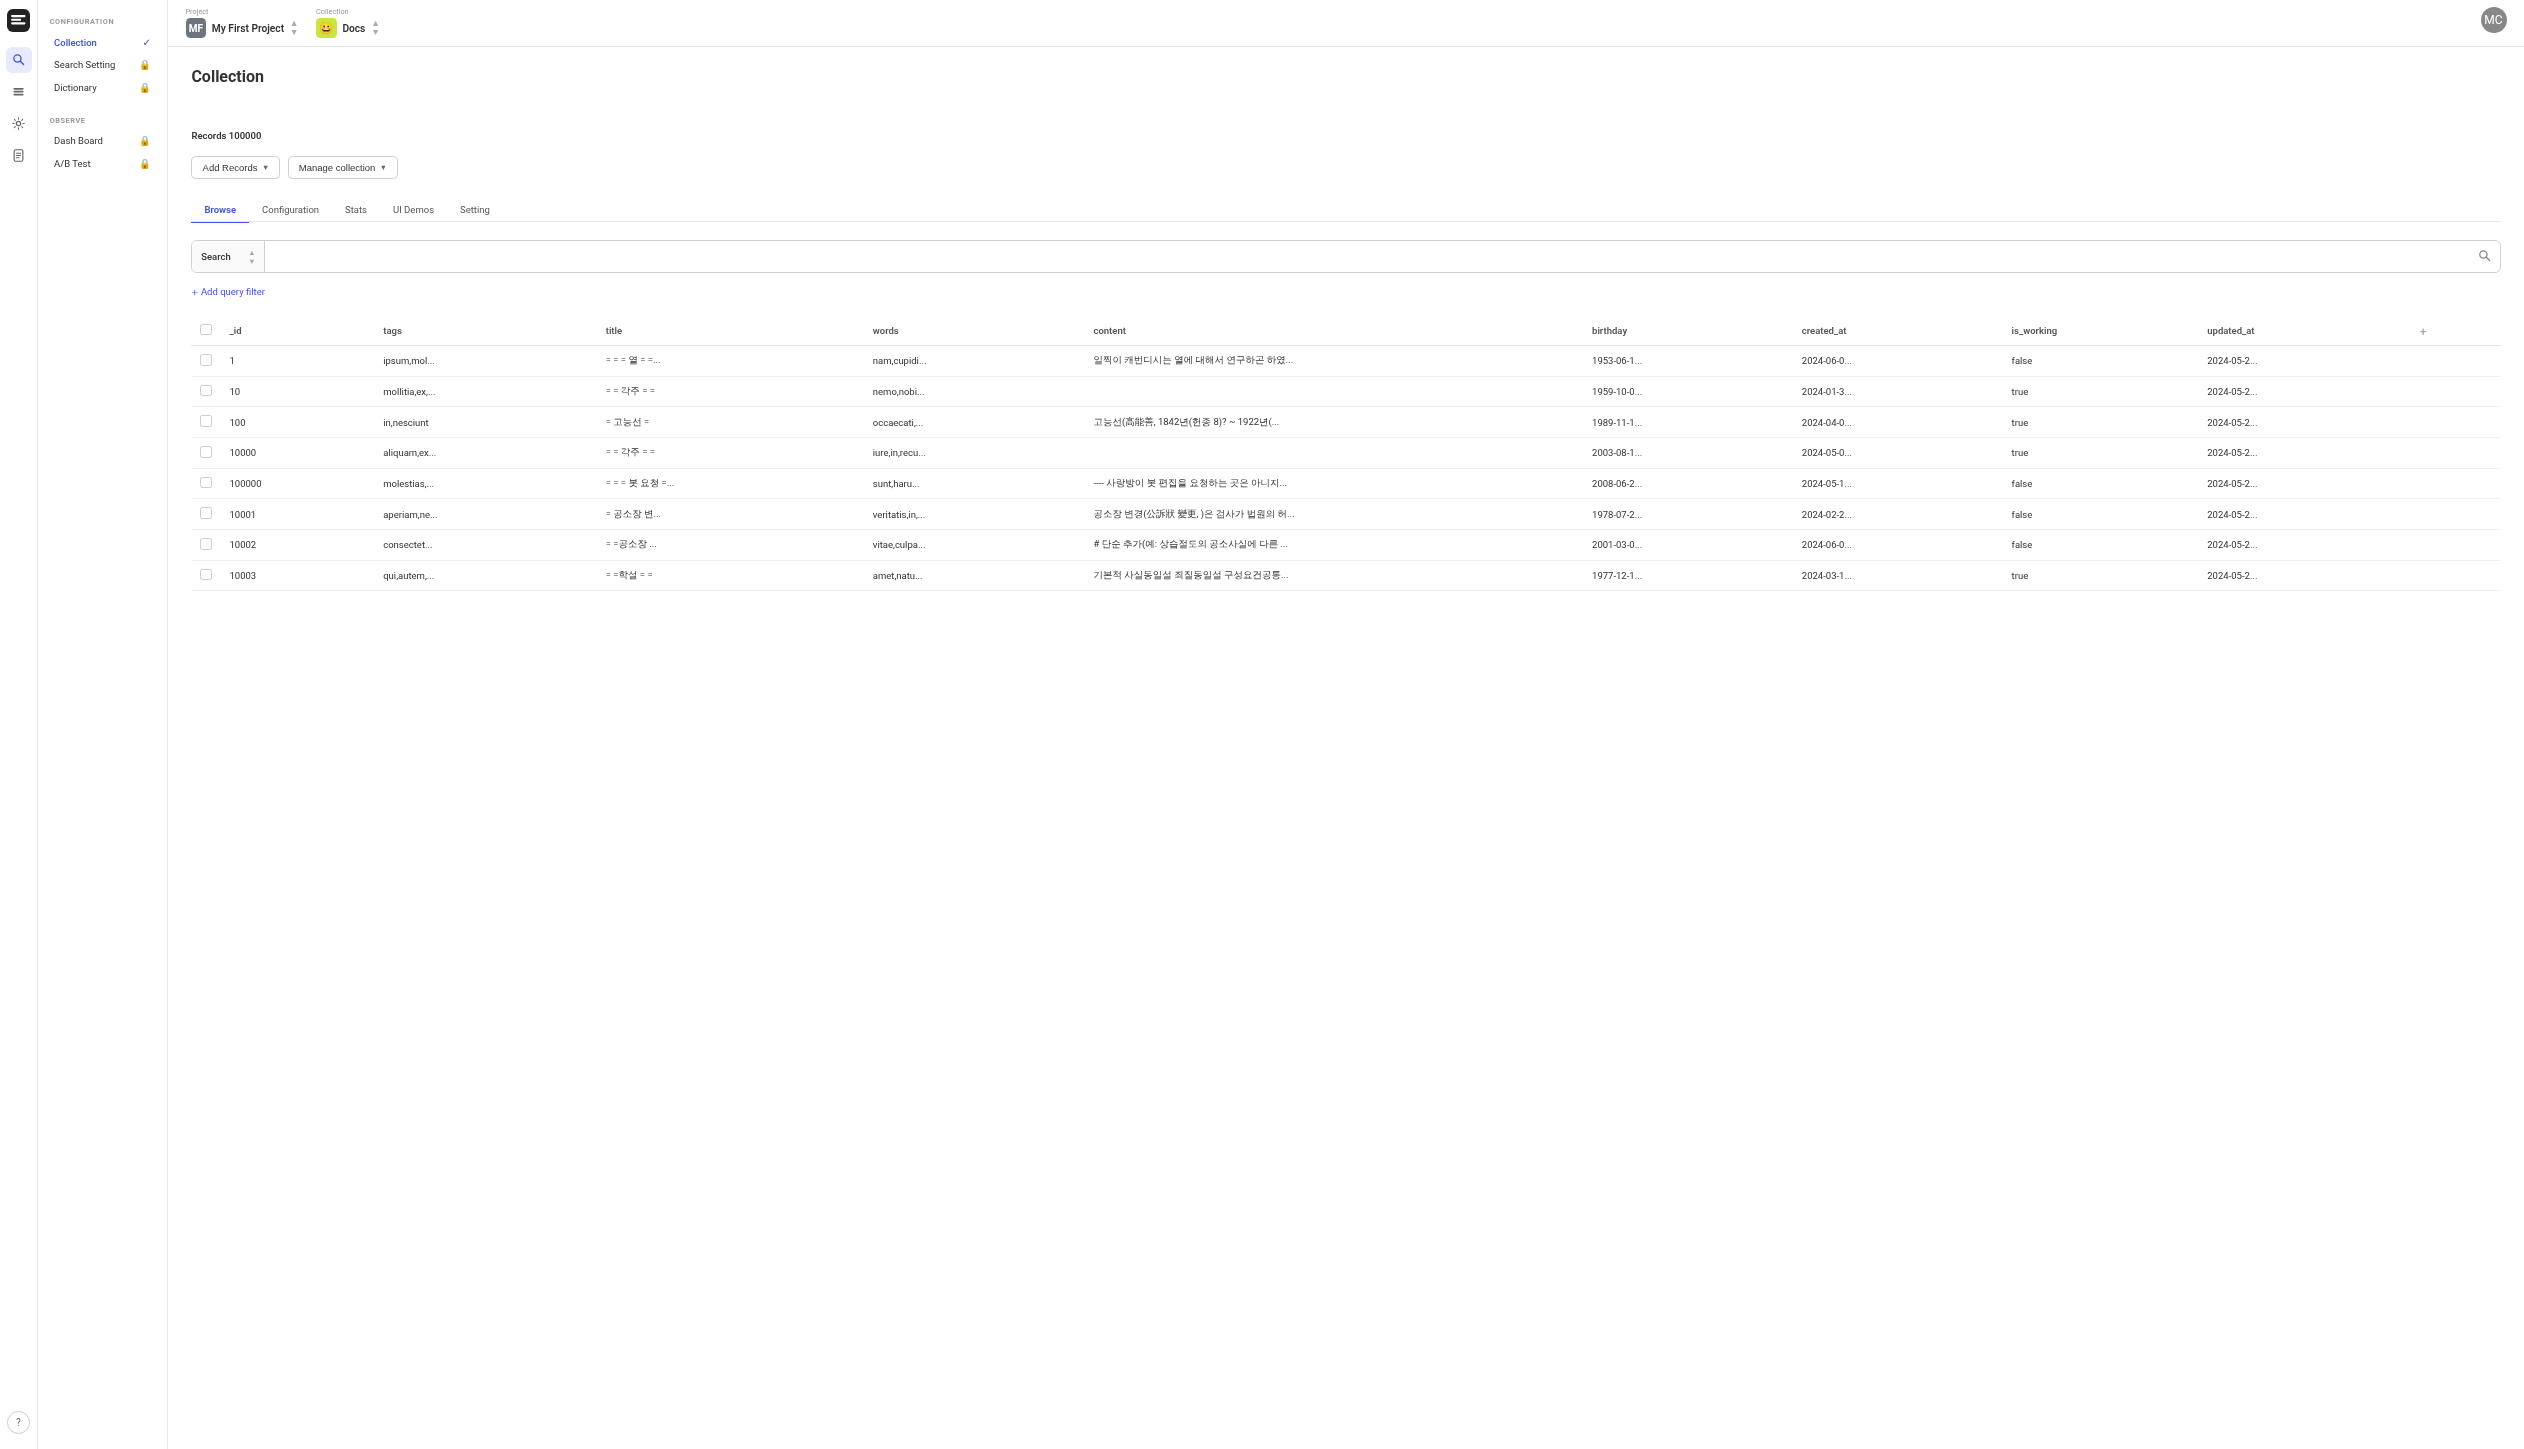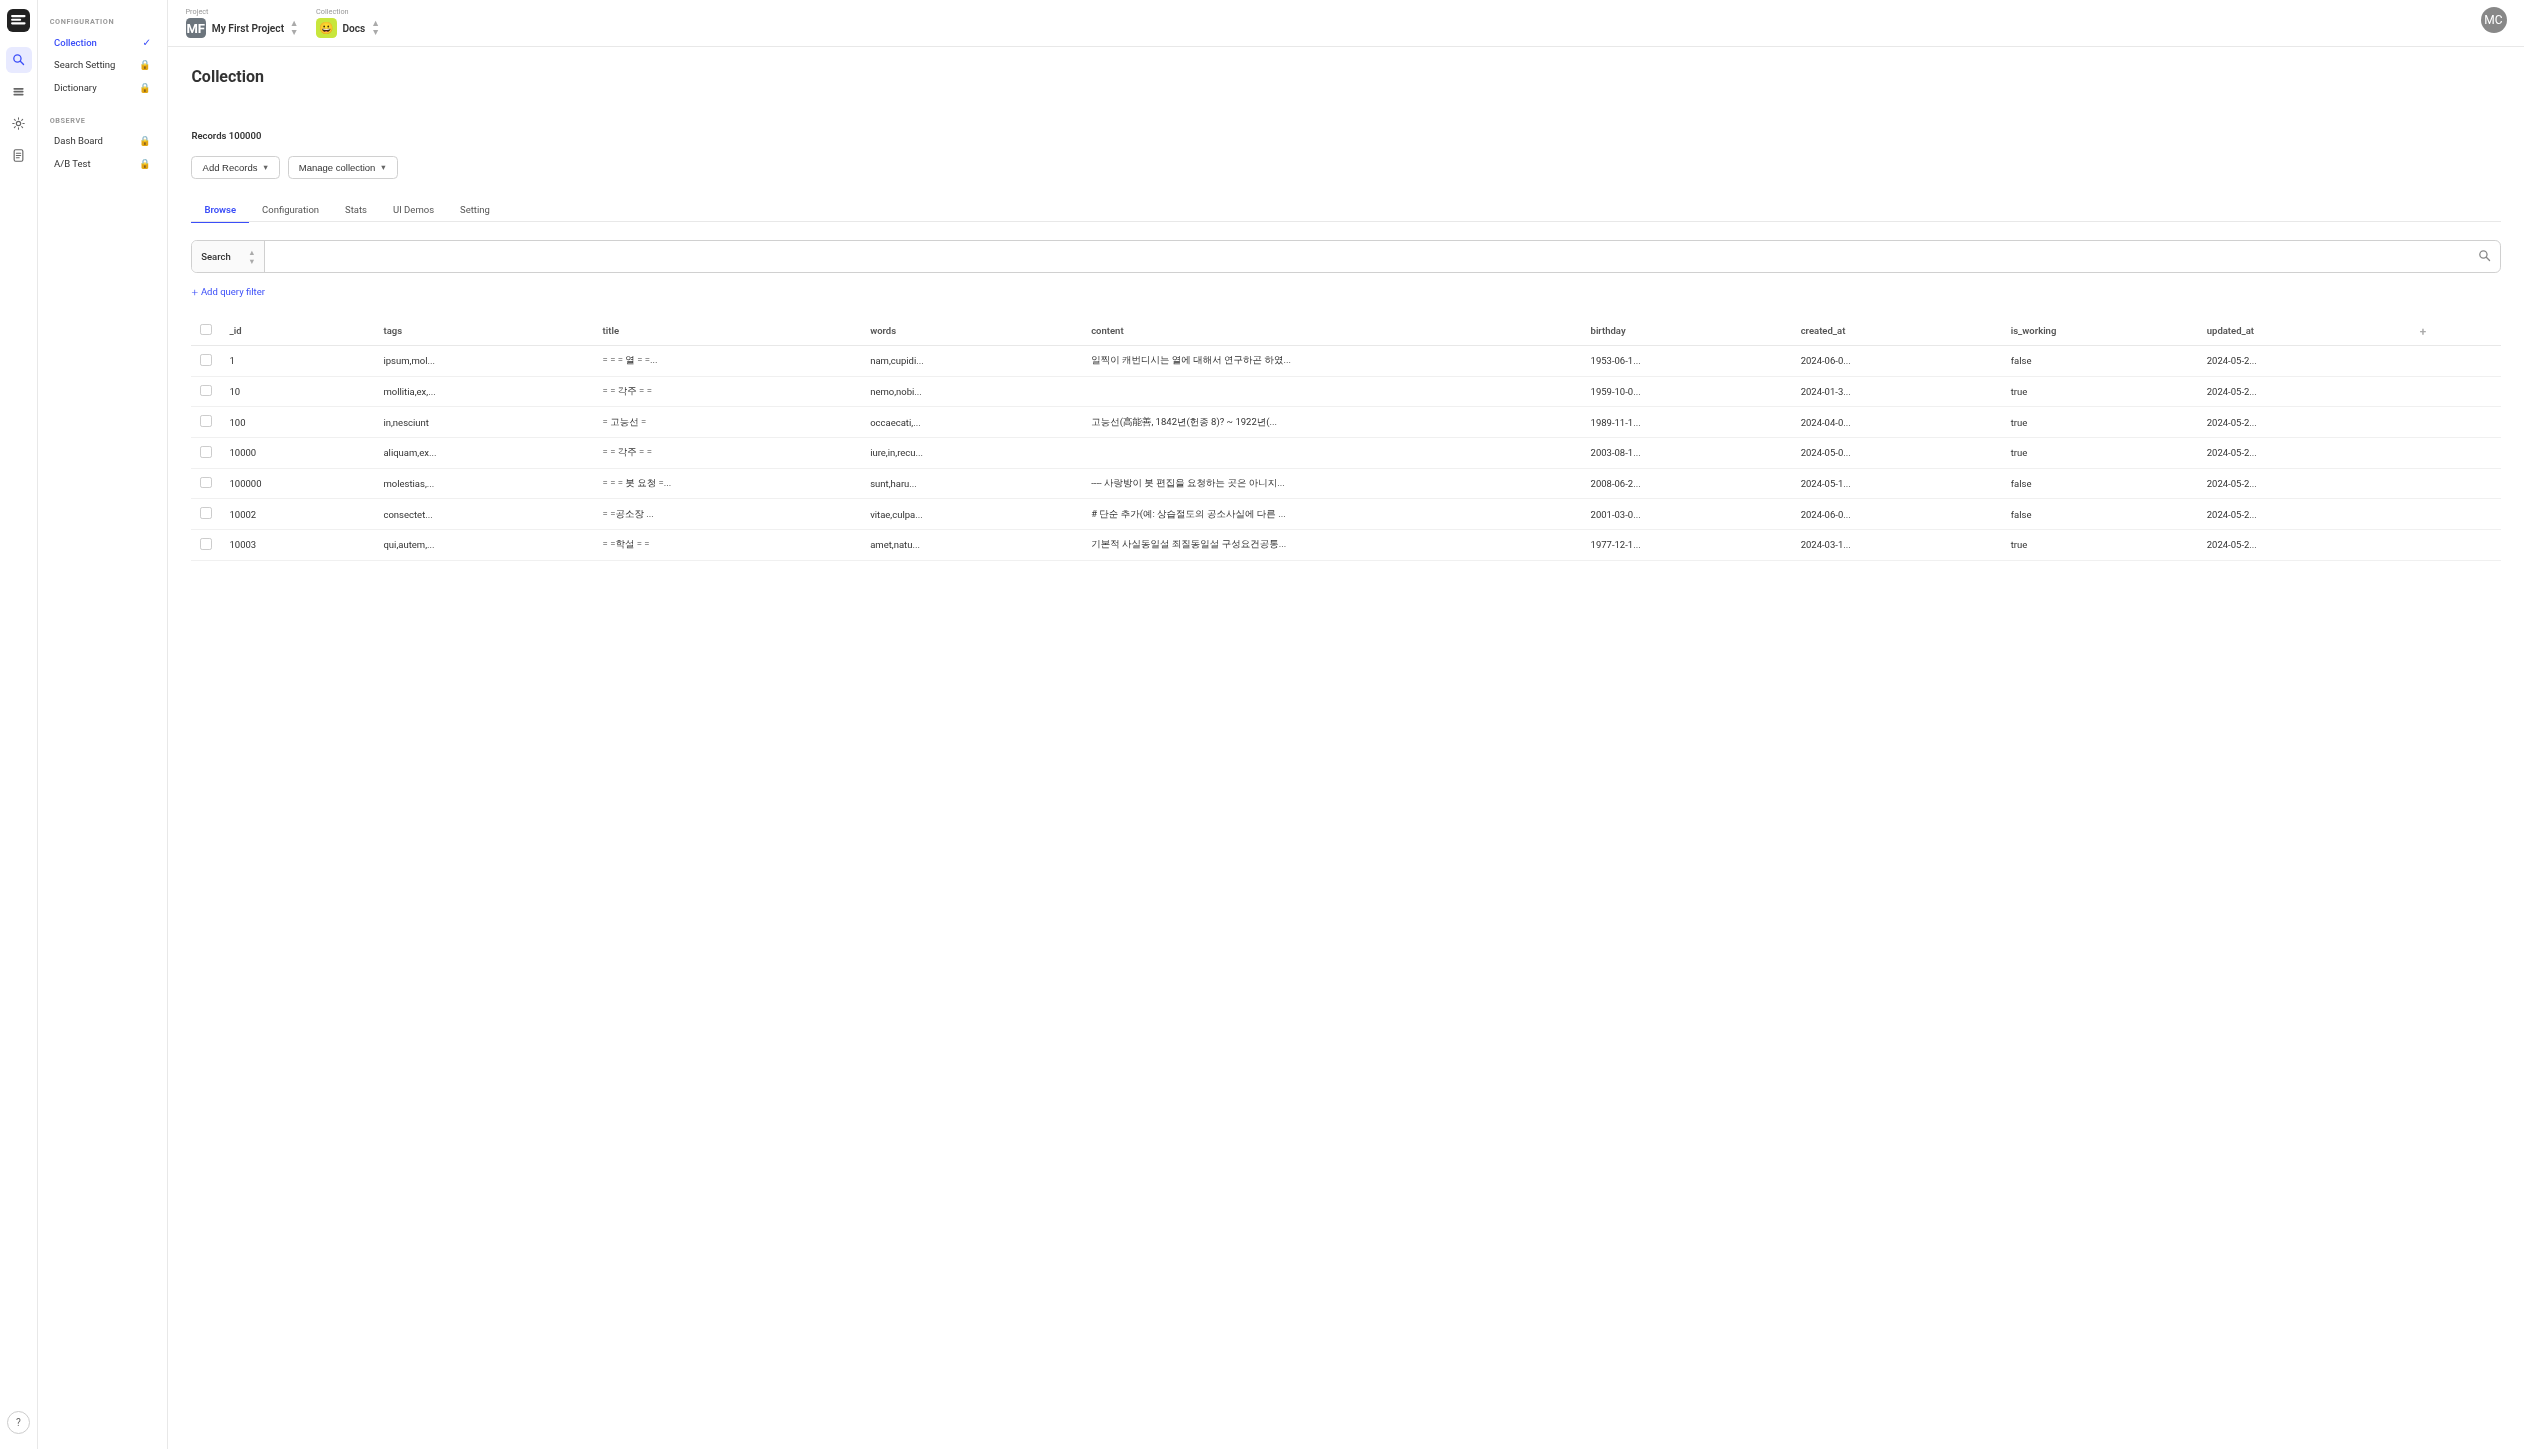--- a/index.html
+++ b/index.html
@@ -91,21 +91,21 @@
     .topbar-value-row {
       display: flex;
       align-items: center;
       gap: 5.8px;
     }
     .project-avatar {
       width: 20.5px; height: 20.5px;
       background: #6c757d;
       border-radius: 4.4px;
       display: flex; align-items: center; justify-content: center;
-      color: #fff; font-size: 13px; font-weight: bold;
+      color: #fff; font-size: 10px; font-weight: bold;
     }
     .collection-avatar {
       width: 20.5px; height: 20.5px;
       background: #c8e63c;
       border-radius: 4.4px;
       display: flex; align-items: center; justify-content: center;
       font-size: 11.7px;
     }
     .topbar-name { font-weight: 600; font-size: 10.2px; }
     .topbar-chevron { color: #aaa; font-size: 8.8px; display: flex; flex-direction: column; line-height: 1; cursor: pointer; }
@@ -464,20 +464,33 @@
       <td>sunt,haru...</td>
       <td style="max-width:161px;">---- 사랑방이 봇 편집을 요청하는 곳은 아니지...</td>
       <td>2008-06-2...</td>
       <td>2024-05-1...</td>
       <td>false</td>
       <td>2024-05-2...</td>
       <td></td>
     </tr>
             <tr>
       <td><div class="checkbox"></div></td>
+      <td>10001</td>
+      <td>aperiam,ne...</td>
+      <td>= 공소장 변...</td>
+      <td>veritatis,in,...</td>
+      <td style="max-width:161px;">공소장 변경(公訴狀 變更, )은 검사가 법원의 허...</td>
+      <td>1978-07-2...</td>
+      <td>2024-02-2...</td>
+      <td>false</td>
+      <td>2024-05-2...</td>
+      <td></td>
+    </tr>
+            <tr>
+      <td><div class="checkbox"></div></td>
       <td>10002</td>
       <td>consectet...</td>
       <td>= =공소장 ...</td>
       <td>vitae,culpa...</td>
       <td style="max-width:161px;"># 단순 추가(예: 상습절도의 공소사실에 다른 ...</td>
       <td>2001-03-0...</td>
       <td>2024-06-0...</td>
       <td>false</td>
       <td>2024-05-2...</td>
       <td></td>

